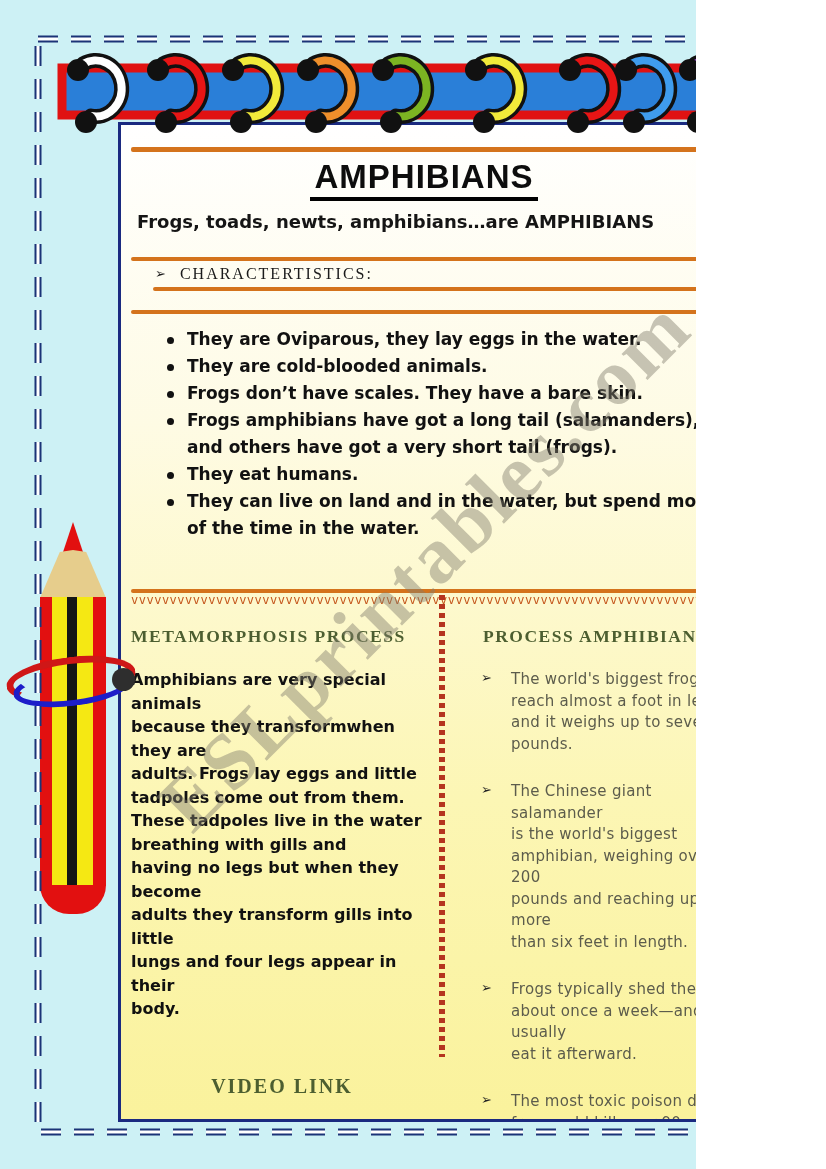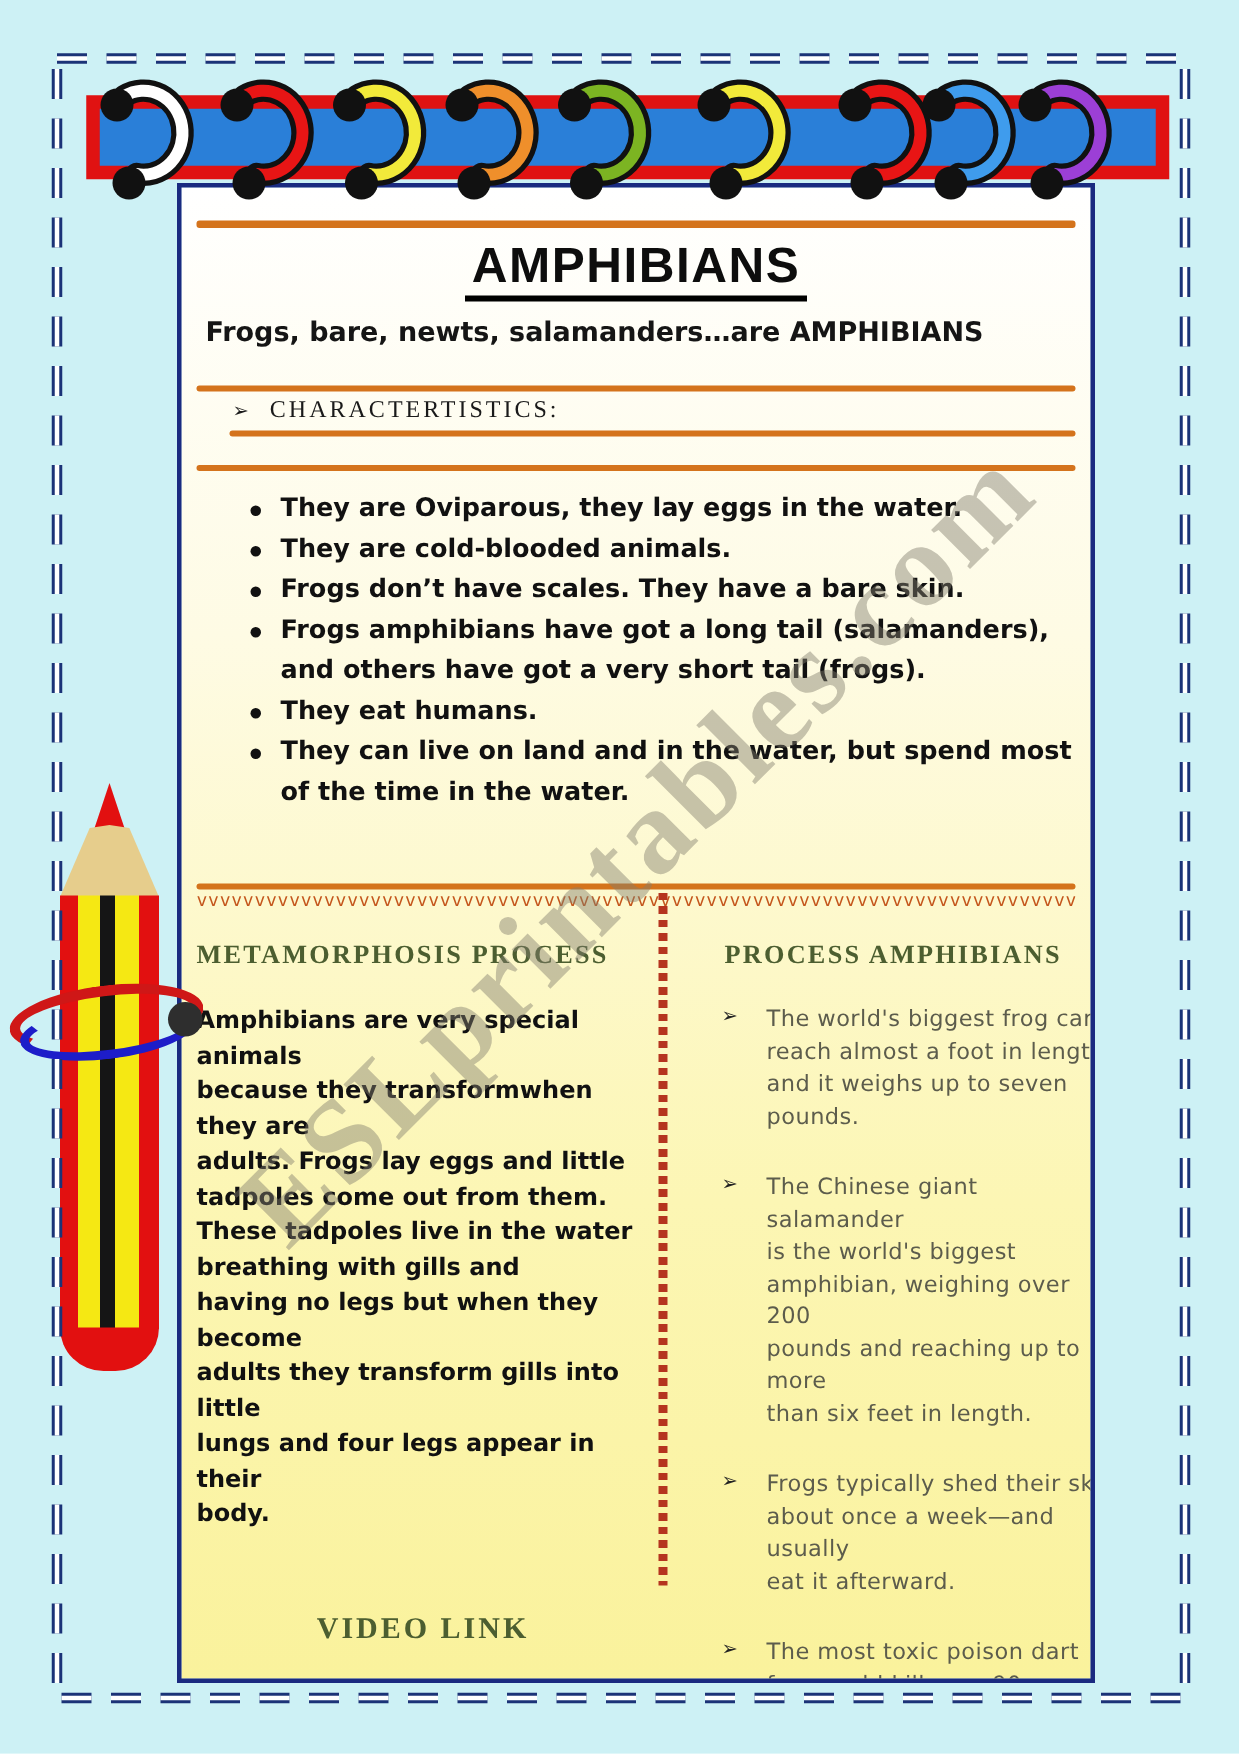--- a/index.html
+++ b/index.html
@@ -3,21 +3,21 @@
 <meta charset="utf-8">
 <style>
   :root{
     --bg:#cdf1f5; --orange:#d4731c; --zigzag:#c4561c; --green:#4c5e30;
     --navy:#1a2a80; --frame:#1b3377; --divider:#b5341f; --link:#2a2ab5;
     --bar-blue:#2a7fd8; --bar-red:#e01212;
   }
   *{margin:0;padding:0;box-sizing:border-box;}
   html,body{width:826px;}
   body{font-family:"DejaVu Sans",sans-serif;}
-  .page{position:relative;width:826px;height:1169px;background:var(--bg);overflow:hidden;}
+  .page{position:relative;width:696px;height:1169px;background:var(--bg);overflow:hidden;}
 
   
   .frame{position:absolute;left:0;top:0;z-index:7;pointer-events:none;}
 
   
   .binding{position:absolute;left:50px;top:52px;z-index:3;}
 
   
   .pencil{position:absolute;left:38px;top:518px;width:70px;height:398px;z-index:3;}
   .pencil .lead{position:absolute;left:21px;top:4px;width:28px;height:32px;background:#e21010;clip-path:polygon(50% 0,88% 100%,12% 100%);}
@@ -151,21 +151,21 @@
     <div class="body"></div>
     <div class="eraser"></div>
   </div>
   <div class="swirl-red"></div>
   <div class="swirl-blue"></div>
   <div class="swirl-dot"></div>
 
   <div class="panel">
     <div class="rule rule-title"></div>
     <h1 class="title"><span>AMPHIBIANS</span></h1>
-    <p class="subtitle">Frogs, bare, newts, salamanders…are AMPHIBIANS</p>
+    <p class="subtitle">Frogs, toads, newts, amphibians…are AMPHIBIANS</p>
 
     <div class="char-block">
       <div class="rule thin"></div>
       <div class="char-row">
         <span class="arrow">➢</span>
         <span>CHARACTERTISTICS:</span>
       </div>
       <div class="rule thin indent"></div>
       <div class="rule thin gap"></div>
     </div>

